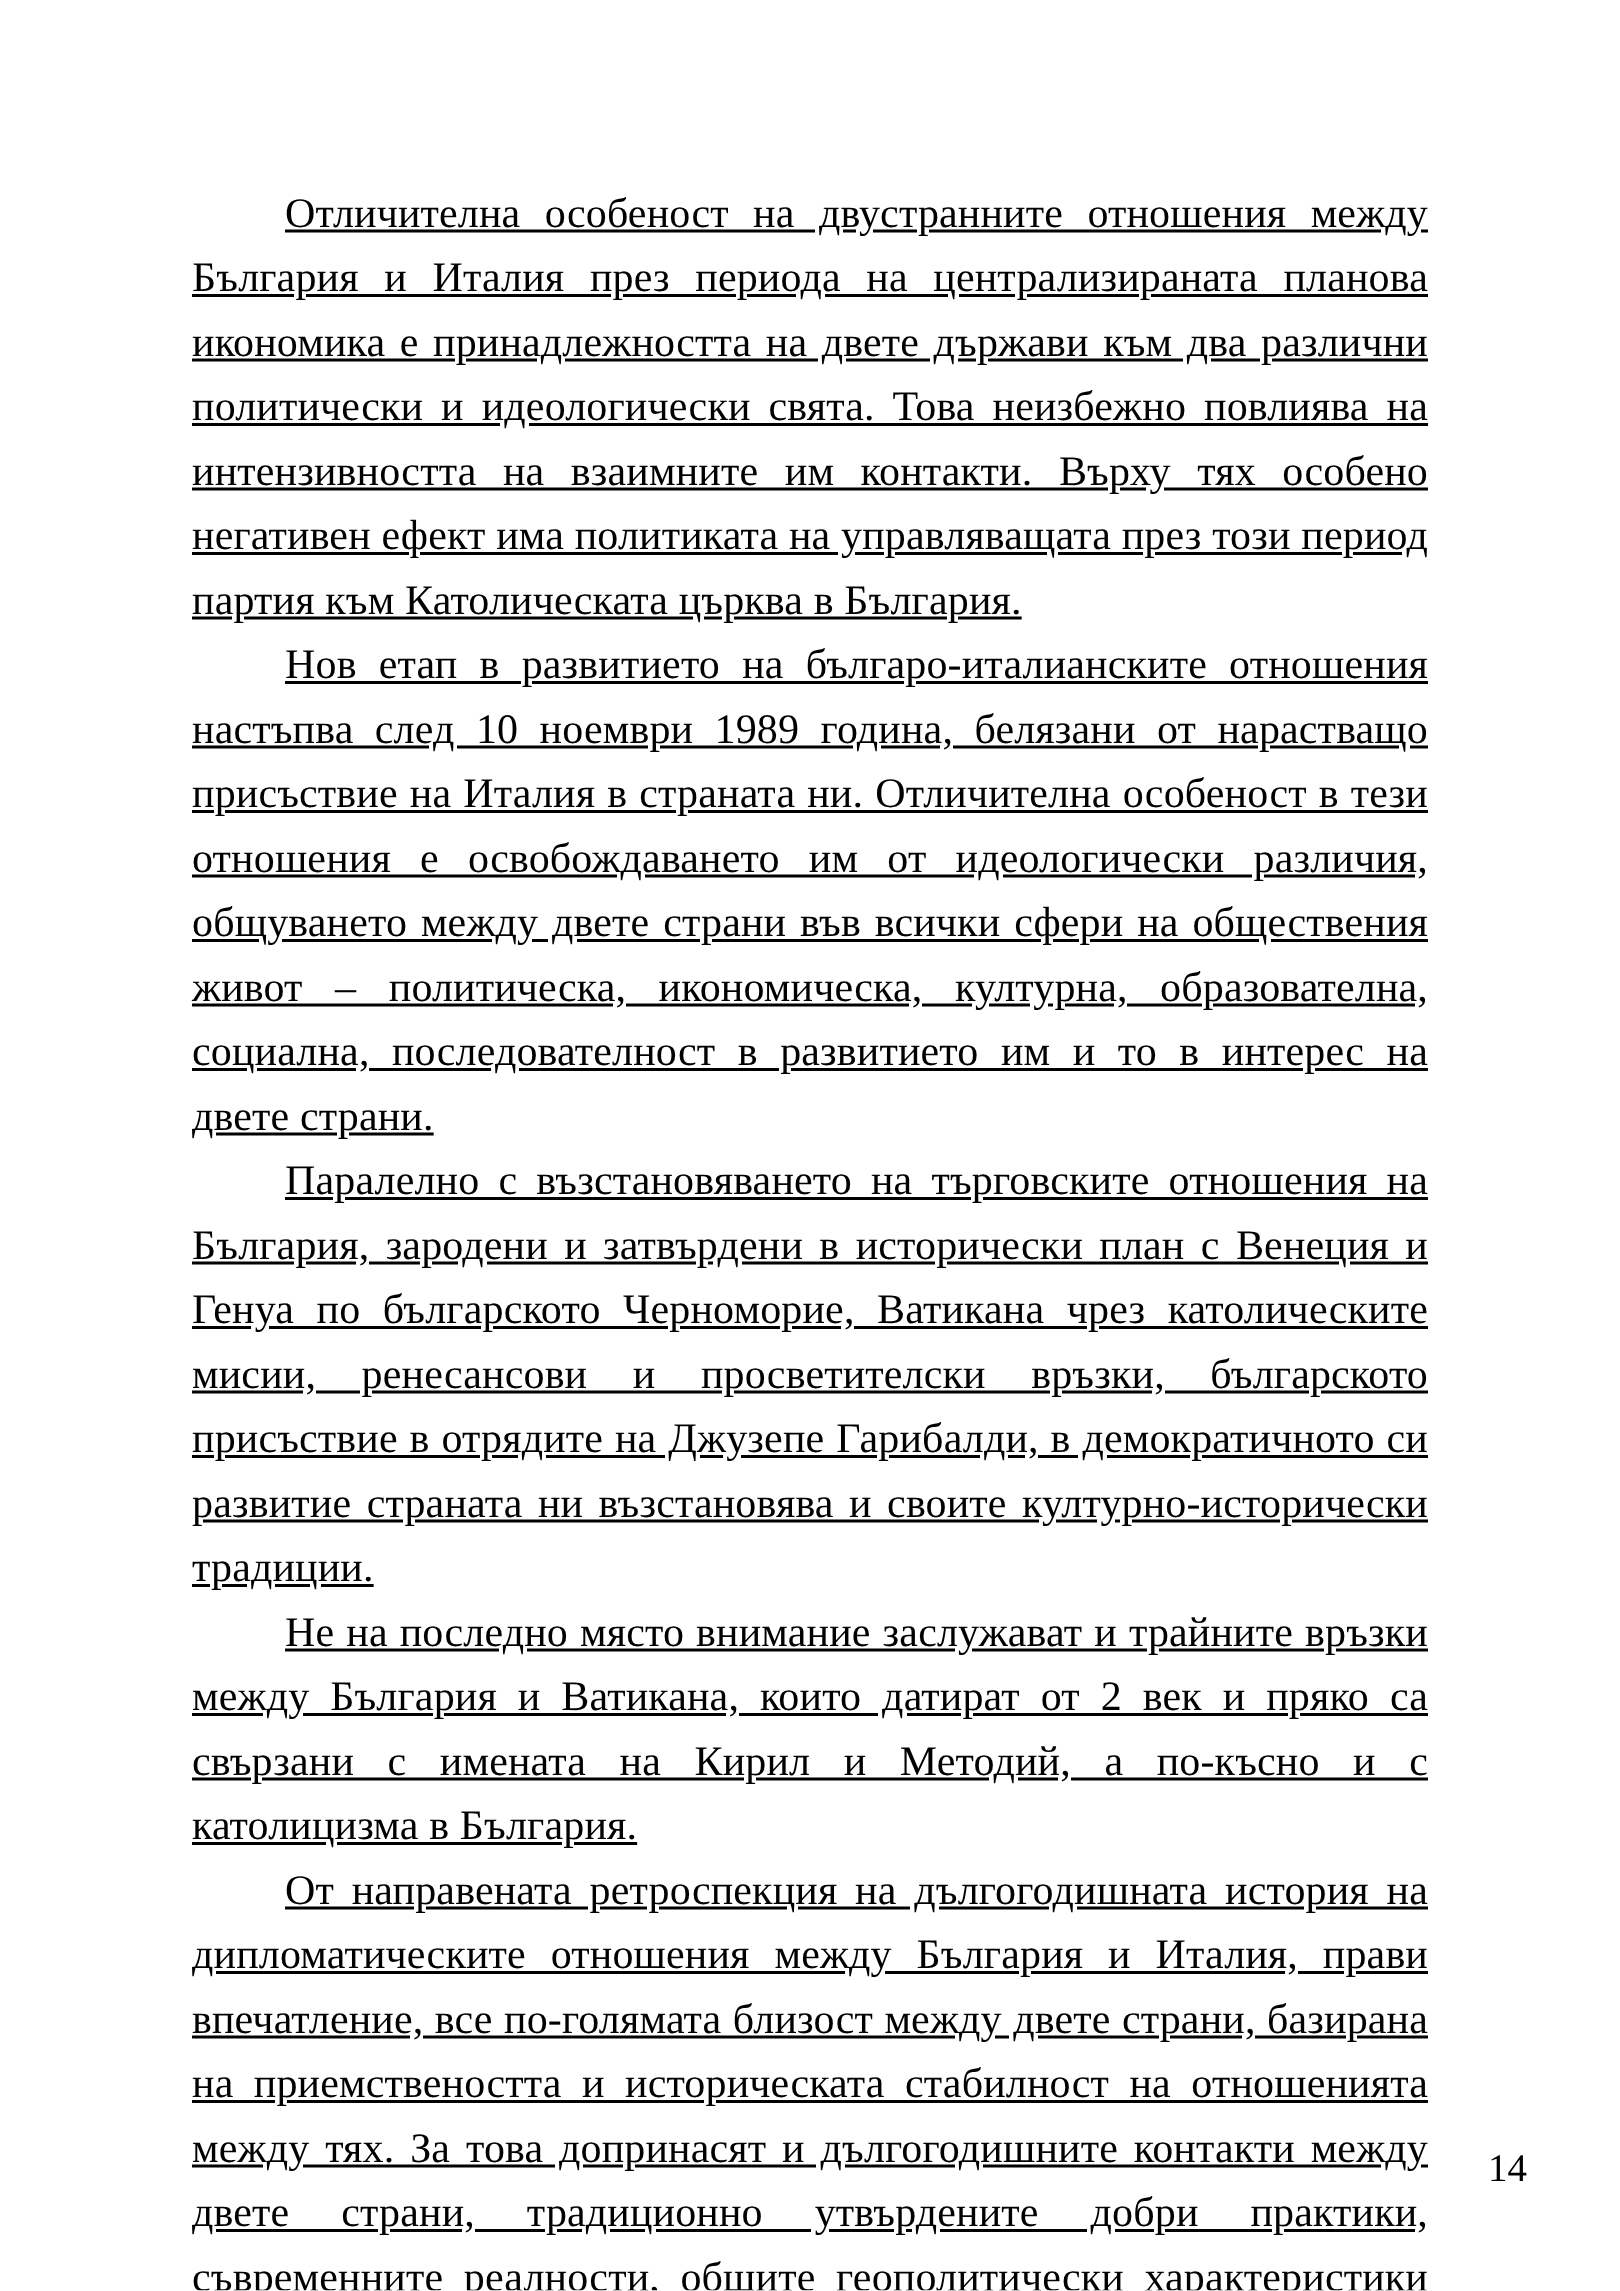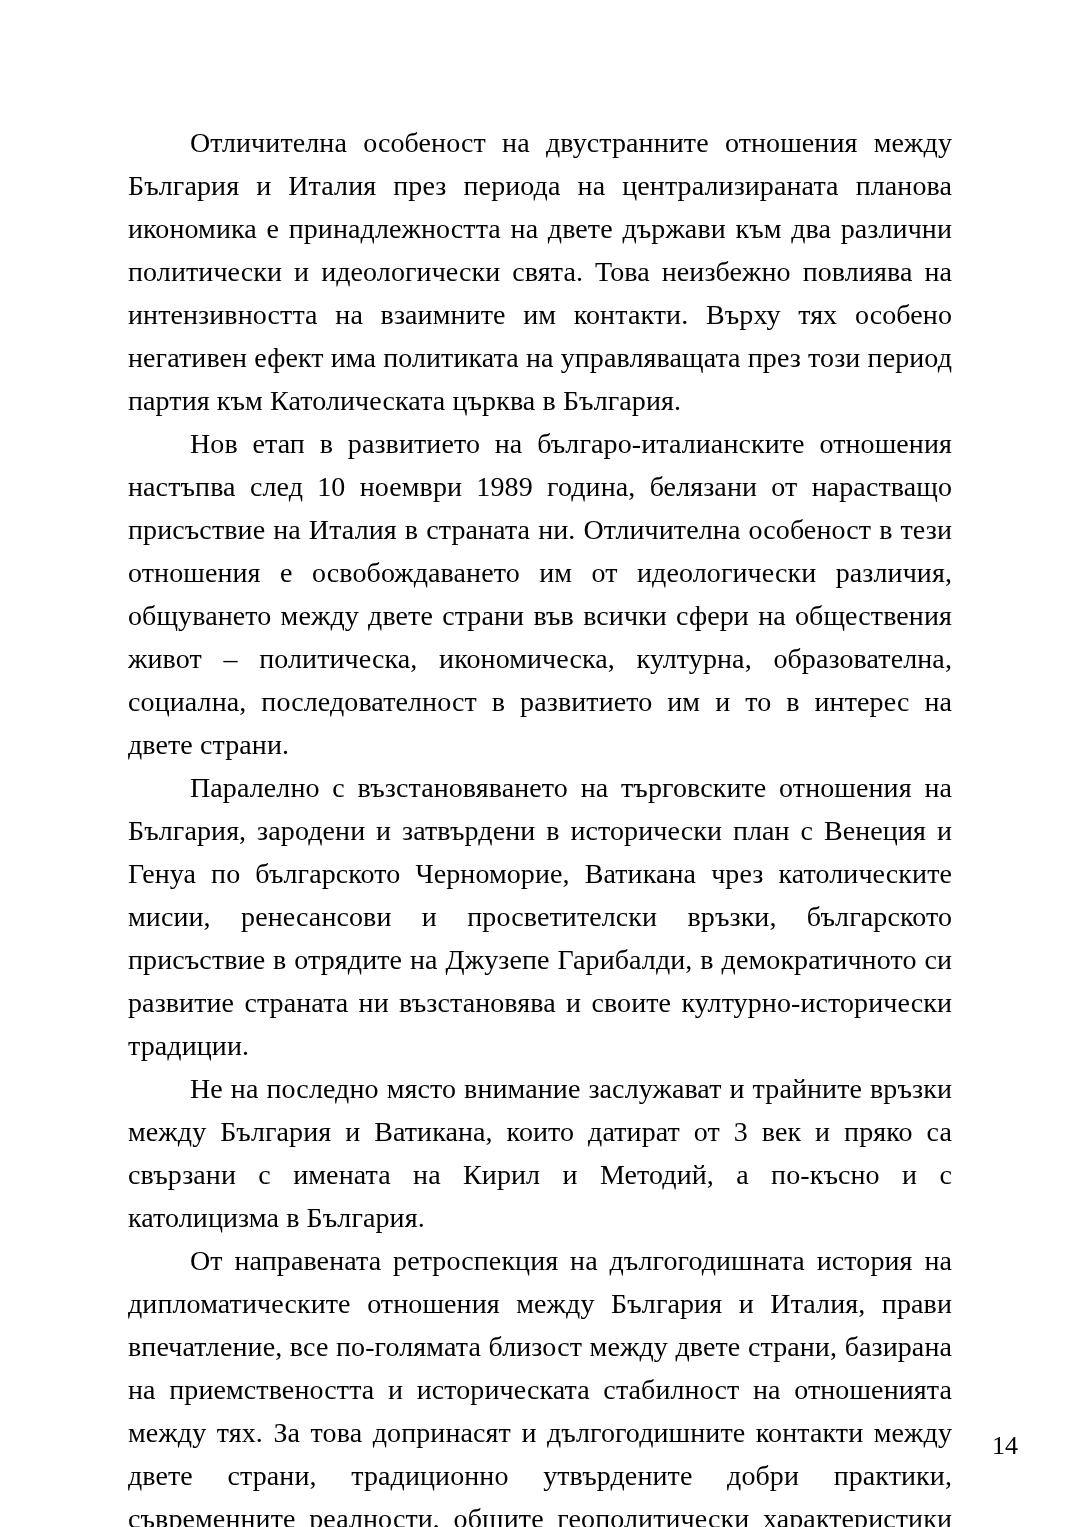--- a/index.html
+++ b/index.html
@@ -23,36 +23,37 @@
     width: 824px;
   }
   .para {
     margin: 0;
     padding: 0;
     font-size: 28px;
     line-height: 43px;
     text-align: justify;
     text-indent: 62px;
     letter-spacing: 0.1px;
+    text-decoration: underline;
   }
   .page-number {
     position: absolute;
     left: 128px;
     top: 1431px;
     width: 890px;
     text-align: right;
     font-size: 26px;
     line-height: 30px;
   }
 </style>
 </head>
 <body>
 
 <div class="page">
   <div class="text-block">
     <p class="para">Отличителна особеност на двустранните отношения между България и Италия през периода на централизираната планова икономика е принадлежността на двете държави към два различни политически и идеологически свята. Това неизбежно повлиява на интензивността на взаимните им контакти. Върху тях особено негативен ефект има политиката на управляващата през този период партия към Католическата църква в България.</p>
     <p class="para">Нов етап в развитието на българо-италианските отношения настъпва след 10 ноември 1989 година, белязани от нарастващо присъствие на Италия в страната ни. Отличителна особеност в тези отношения е освобождаването им от идеологически различия, общуването между двете страни във всички сфери на обществения живот – политическа, икономическа, културна, образователна, социална, последователност в развитието им и то в интерес на двете страни.</p>
     <p class="para">Паралелно с възстановяването на търговските отношения на България, зародени и затвърдени в исторически план с Венеция и Генуа по българското Черноморие, Ватикана чрез католическите мисии, ренесансови и просветителски връзки, българското присъствие в отрядите на Джузепе Гарибалди, в демократичното си развитие страната ни възстановява и своите културно-исторически традиции.</p>
-    <p class="para">Не на последно място внимание заслужават и трайните връзки между България и Ватикана, които датират от 3 век и пряко са свързани с имената на Кирил и Методий, а по-късно и с католицизма в България.</p>
+    <p class="para">Не на последно място внимание заслужават и трайните връзки между България и Ватикана, които датират от 2 век и пряко са свързани с имената на Кирил и Методий, а по-късно и с католицизма в България.</p>
     <p class="para">От направената ретроспекция на дългогодишната история на дипломатическите отношения между България и Италия, прави впечатление, все по-голямата близост между двете страни, базирана на приемствеността и историческата стабилност на отношенията между тях. За това допринасят и дългогодишните контакти между двете страни, традиционно утвърдените добри практики, съвременните реалности, общите геополитически характеристики на двете държави, културно-историческото им наследство и раз-</p>
   </div>
   <div class="page-number">14</div>
 </div>
 
 </body></html>

